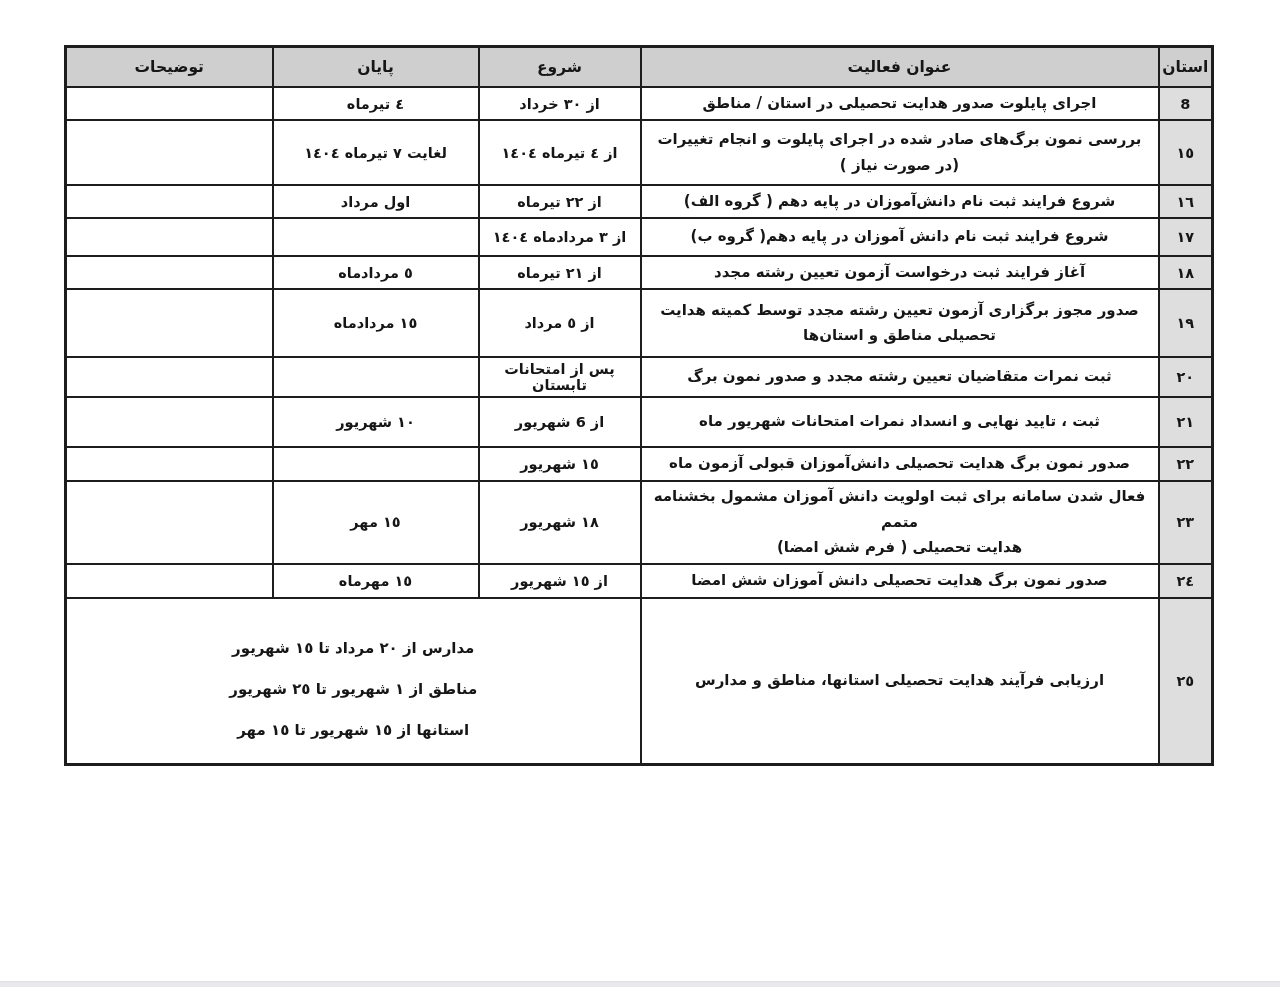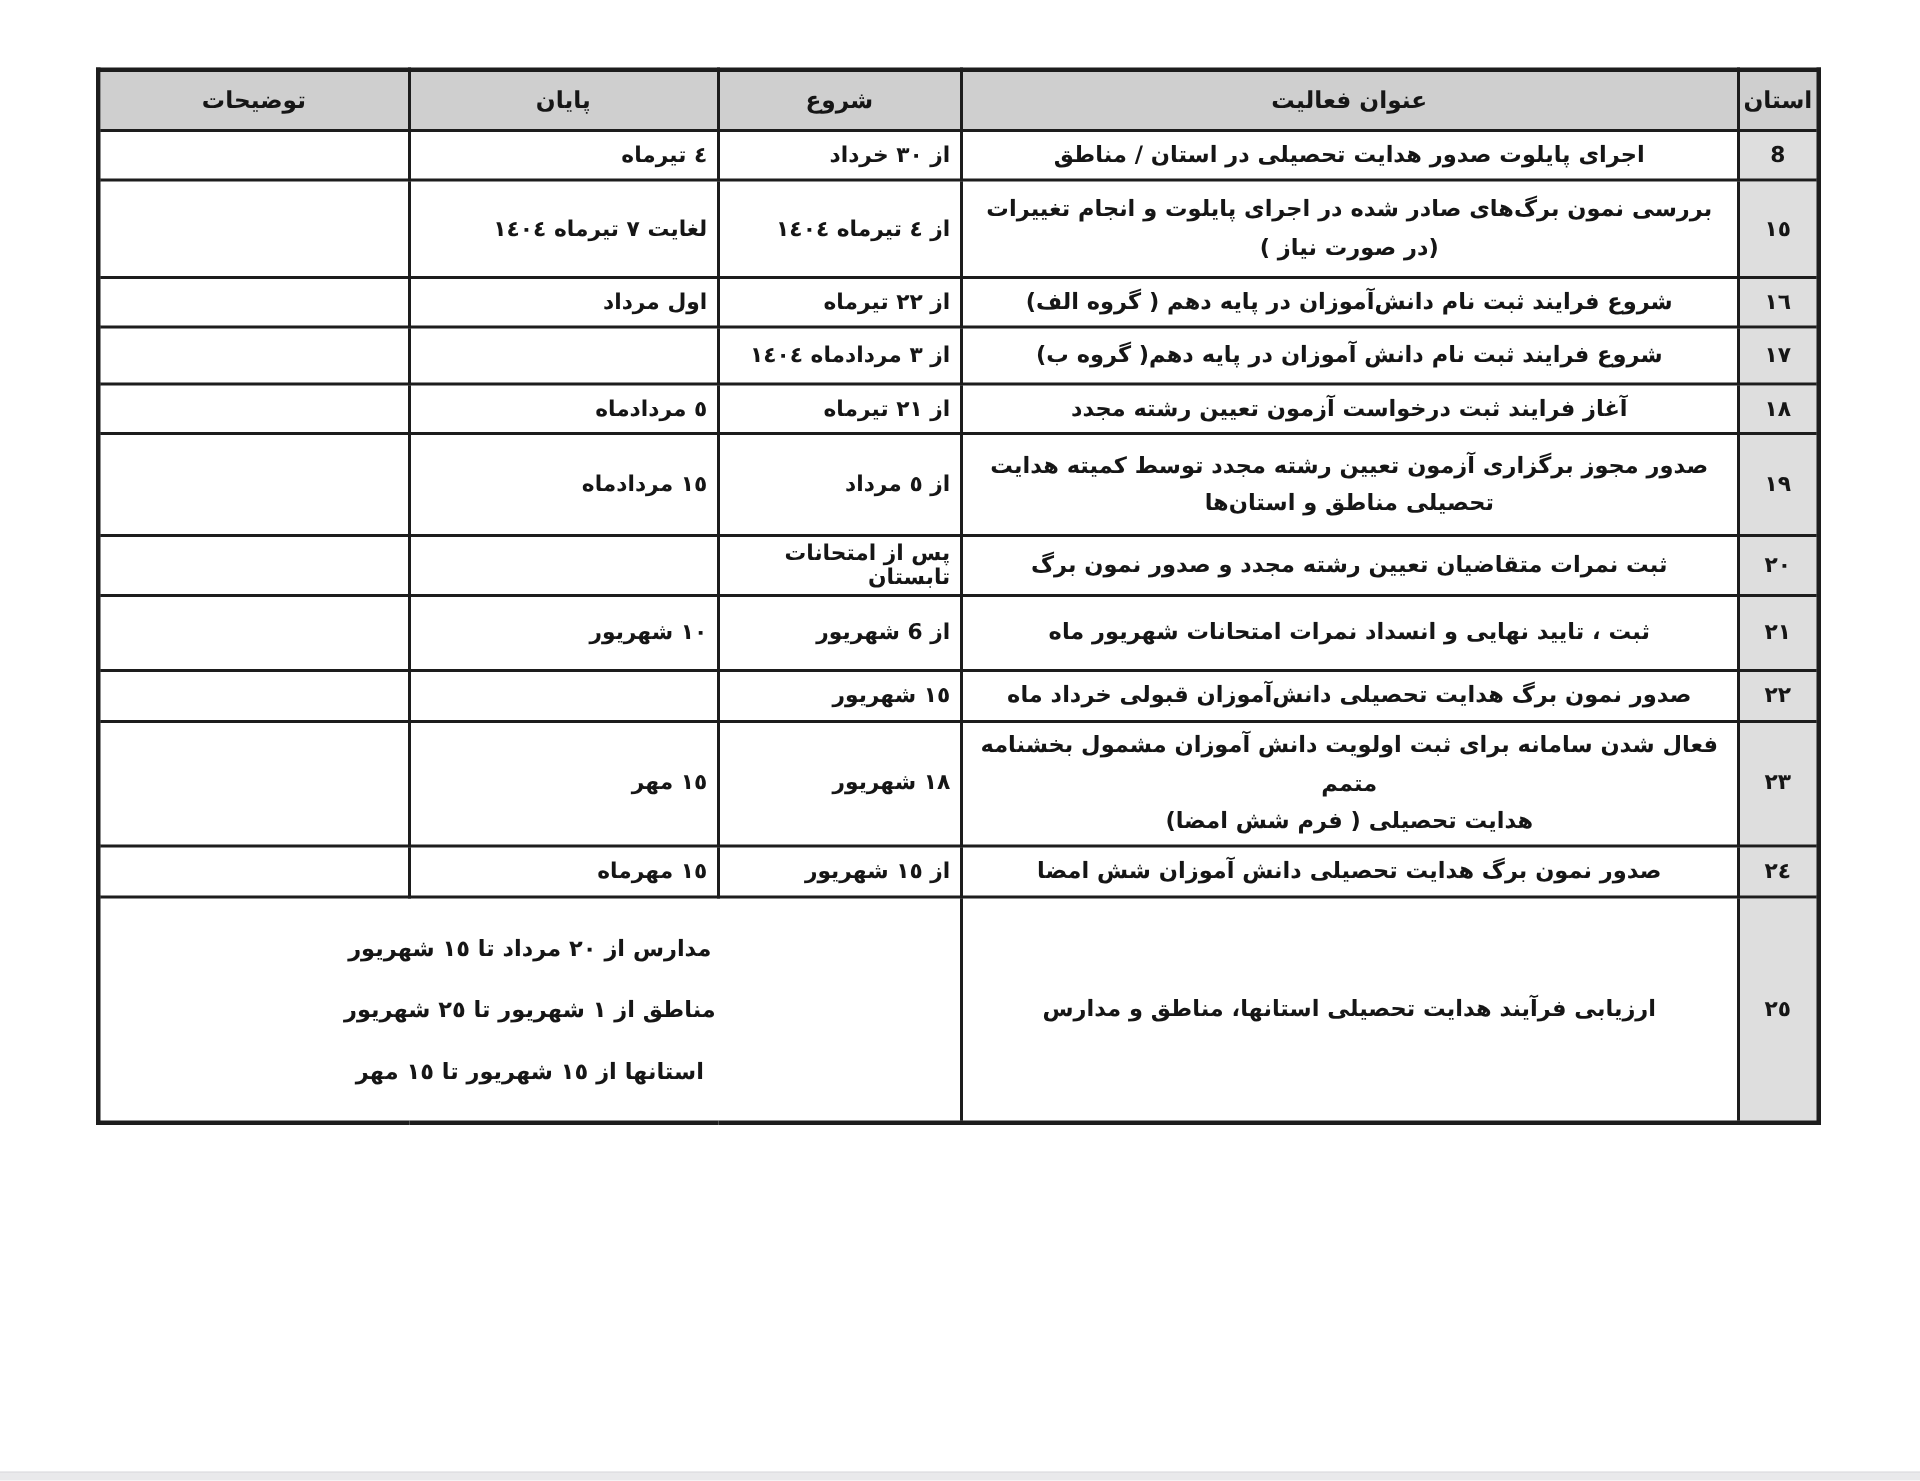--- a/index.html
+++ b/index.html
@@ -48,32 +48,32 @@
   }
   td.act{
     text-align:center;
     padding:2px 10px;
     font-size:15px;
     line-height:1.7;
     vertical-align:middle;
     white-space:pre-line;
   }
   td.date{
-    text-align:right;
+    text-align:center;
     font-size:14.5px;
     padding:2px 6px;
     vertical-align:middle;
   }
   td.notes{background:#fff;}
   tr.merged td.act{text-align:center;}
   td.dates-merged{vertical-align:middle;}
   td.dates-merged .lines{
     display:flex;flex-direction:column;justify-content:space-evenly;
     height:146px;
-    font-size:15px;text-align:center;
+    font-size:15px;text-align:center;margin-top:16px;
   }
   
   #rows tr:nth-child(1){height:33px;}
   #rows tr:nth-child(2){height:65px;}
   #rows tr:nth-child(3){height:33px;}
   #rows tr:nth-child(4){height:38px;}
   #rows tr:nth-child(5){height:33px;}
   #rows tr:nth-child(6){height:68px;}
   #rows tr:nth-child(7){height:40px;}
   #rows tr:nth-child(8){height:50px;}
@@ -162,21 +162,21 @@
         </tr>
         <tr>
           <td class="num">٢١</td>
           <td class="act">ثبت ، تایید نهایی و انسداد نمرات امتحانات شهریور ماه</td>
           <td class="date">از 6 شهریور</td>
           <td class="date">١٠ شهریور</td>
           <td class="notes"></td>
         </tr>
         <tr>
           <td class="num">٢٢</td>
-          <td class="act">صدور نمون برگ هدایت تحصیلی دانش‌آموزان قبولی خرداد ماه</td>
+          <td class="act">صدور نمون برگ هدایت تحصیلی دانش‌آموزان قبولی آزمون ماه</td>
           <td class="date">١٥ شهریور</td>
           <td class="date"></td>
           <td class="notes"></td>
         </tr>
         <tr>
           <td class="num">٢٣</td>
           <td class="act">فعال شدن سامانه برای ثبت اولویت دانش آموزان مشمول بخشنامه متمم
 هدایت تحصیلی ( فرم شش امضا)</td>
           <td class="date">١٨ شهریور</td>
           <td class="date">١٥ مهر</td>

